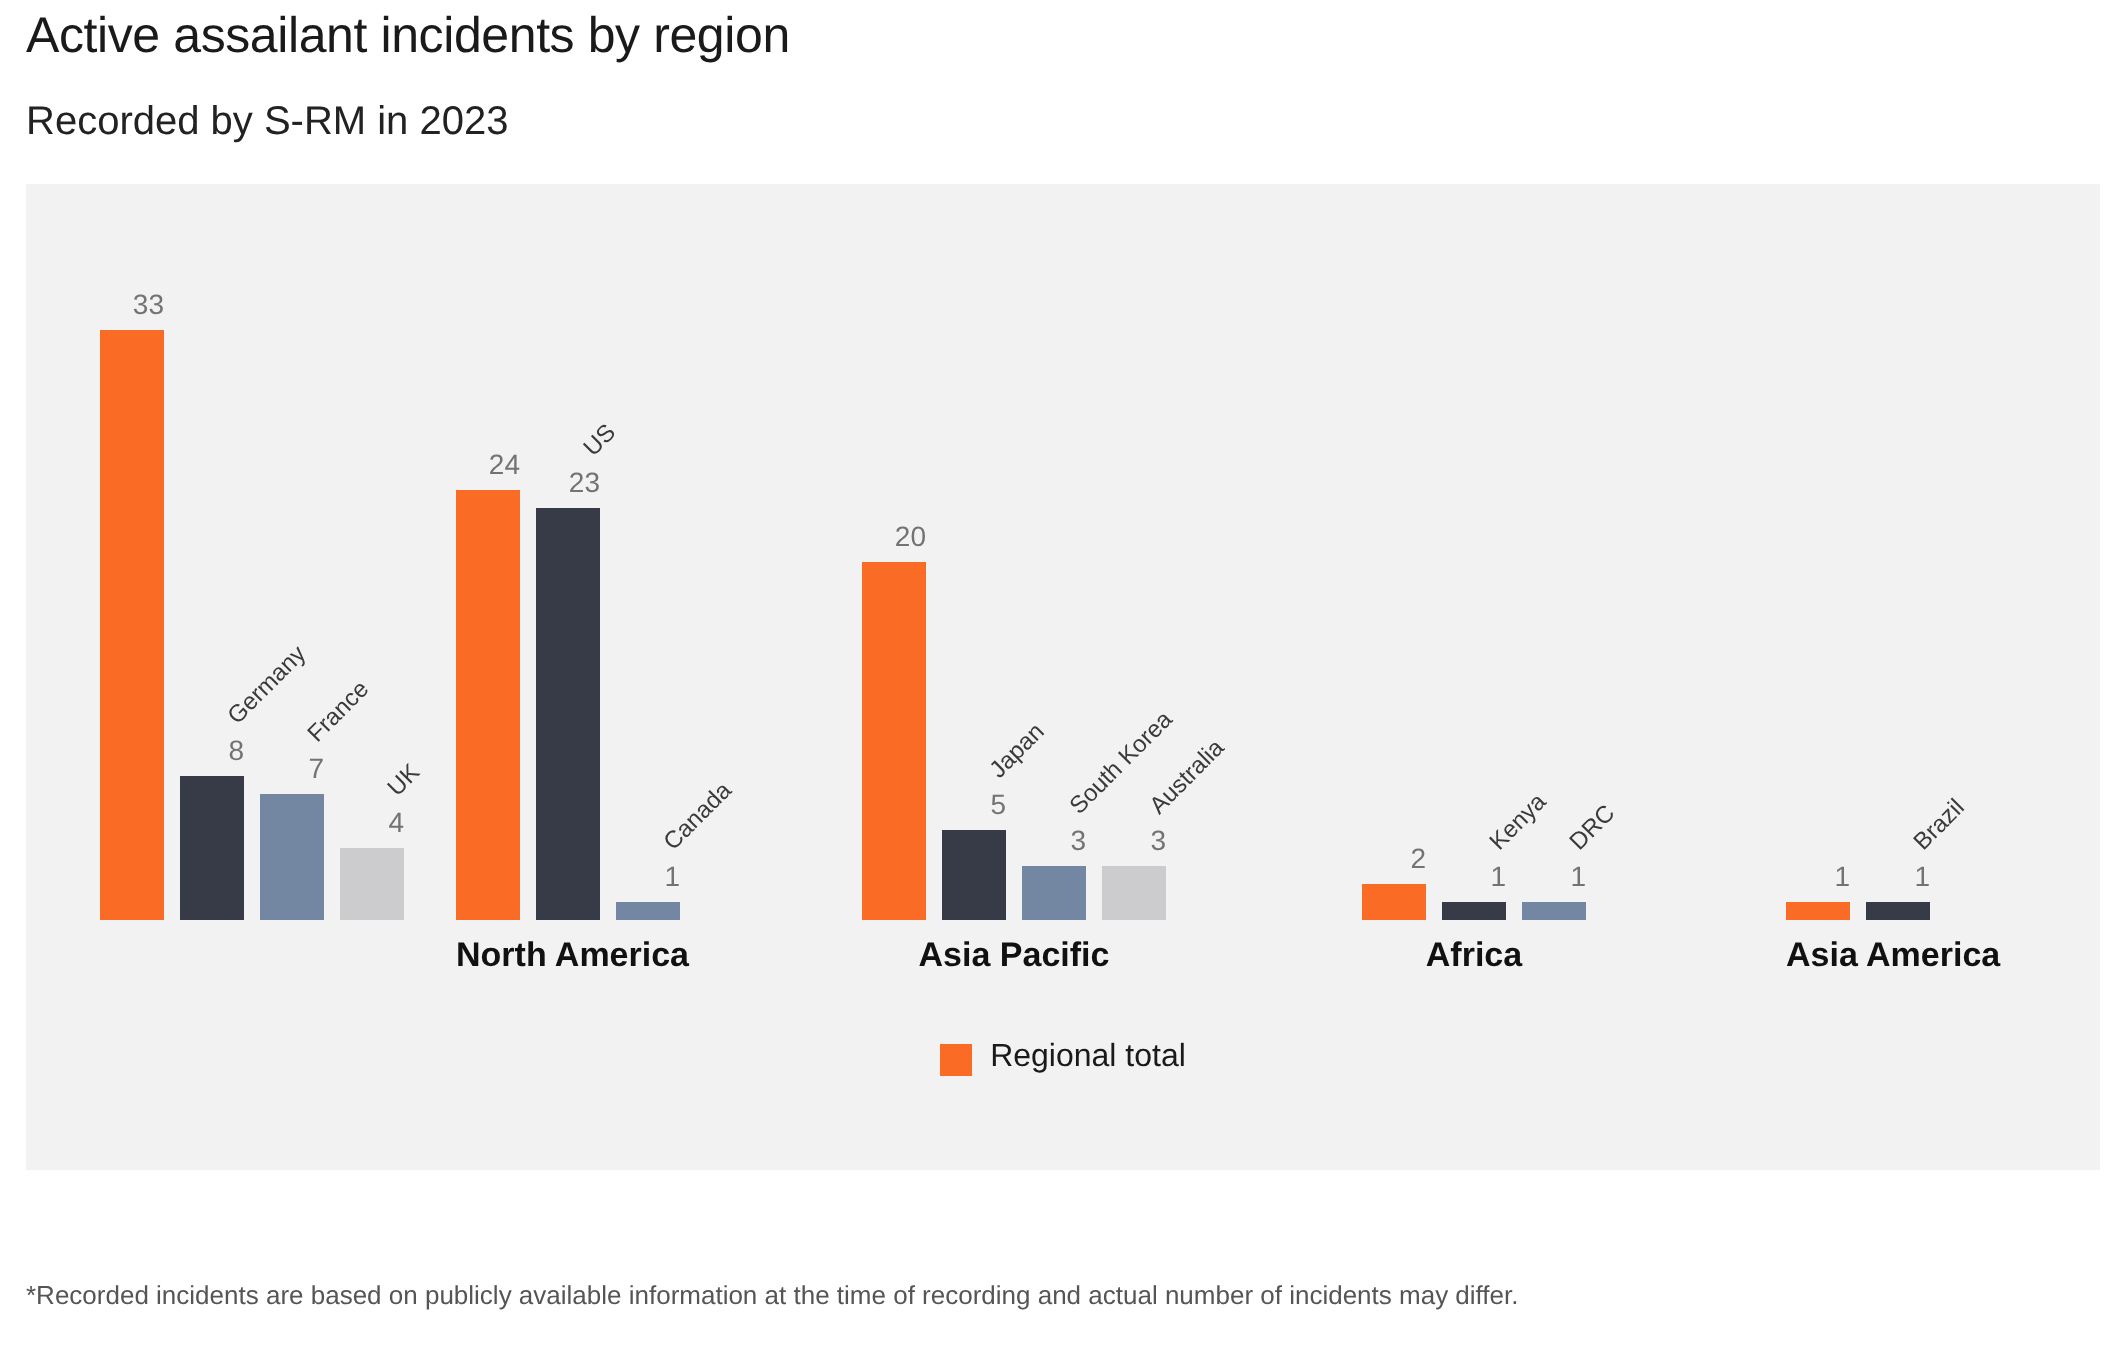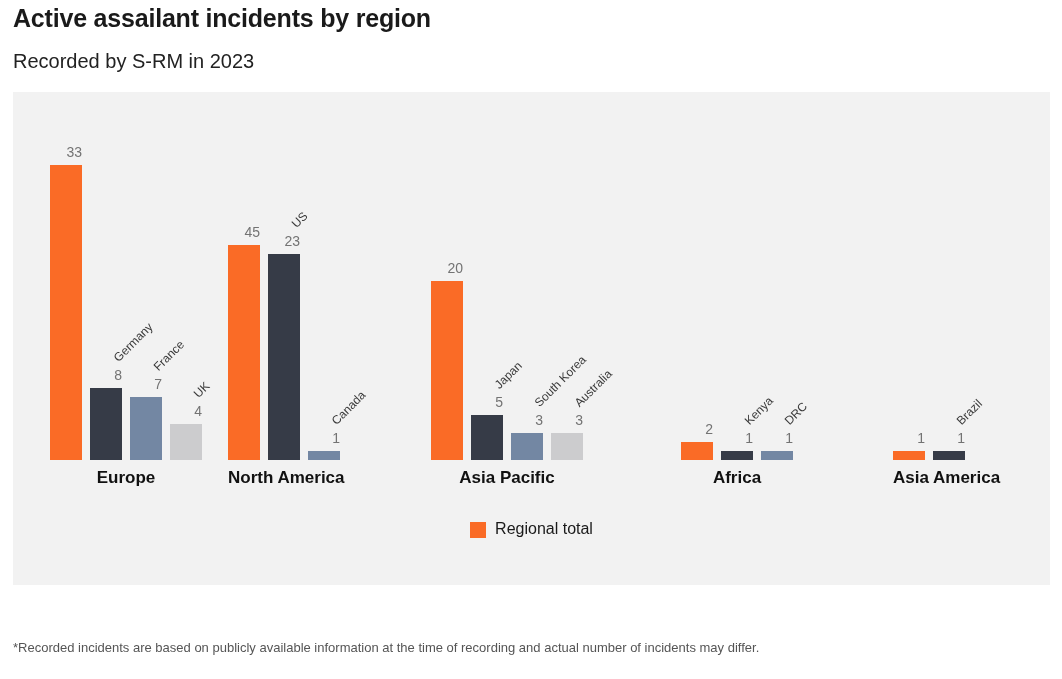--- a/index.html
+++ b/index.html
@@ -6,21 +6,21 @@
   html, body {
     width: 1062px; height: 679px;
     background: #ffffff;
     font-family: "Liberation Sans", sans-serif;
     overflow: hidden;
   }
   .page { position: relative; width: 1062px; height: 679px; background: #fff; }
 
   .title {
     position: absolute; left: 13px; top: 4px;
-    font-size: 25px; font-weight: bold; color: #1a1a1a;
+    font-size: 25px; font-weight: normal; color: #1a1a1a;
     letter-spacing: -0.2px; white-space: nowrap;
   }
   .subtitle {
     position: absolute; left: 13px; top: 50px;
     font-size: 20px; font-weight: normal; color: #222;
     white-space: nowrap;
   }
 
   .panel {
     position: absolute; left: 13px; top: 92px;
@@ -120,26 +120,25 @@
               <div class="vallabel" style="bottom: 69px;">7</div>
               <div class="catlabel" style="bottom: 87px;">France</div>
               <div class="bar" style="height: 63px; background: rgb(115, 135, 163);"></div>
             </div>
             <div class="barwrap">
               <div class="vallabel" style="bottom: 42px;">4</div>
               <div class="catlabel" style="bottom: 60px;">UK</div>
               <div class="bar" style="height: 36px; background: rgb(204, 204, 206);"></div>
             </div>
           </div>
-          <div class="grouplabel">Europe</div>
         </div>
         <div class="group" style="left: 215px; width: 112px;">
           <div class="bars">
             <div class="barwrap">
-              <div class="vallabel" style="bottom: 221px;">45</div>
+              <div class="vallabel" style="bottom: 221px;">24</div>
               <div class="bar" style="height: 215px; background: rgb(250, 107, 38);"></div>
             </div>
             <div class="barwrap">
               <div class="vallabel" style="bottom: 212px;">23</div>
               <div class="catlabel" style="bottom: 230px;">US</div>
               <div class="bar" style="height: 206px; background: rgb(54, 59, 71);"></div>
             </div>
             <div class="barwrap">
               <div class="vallabel" style="bottom: 15px;">1</div>
               <div class="catlabel" style="bottom: 33px;">Canada</div>

